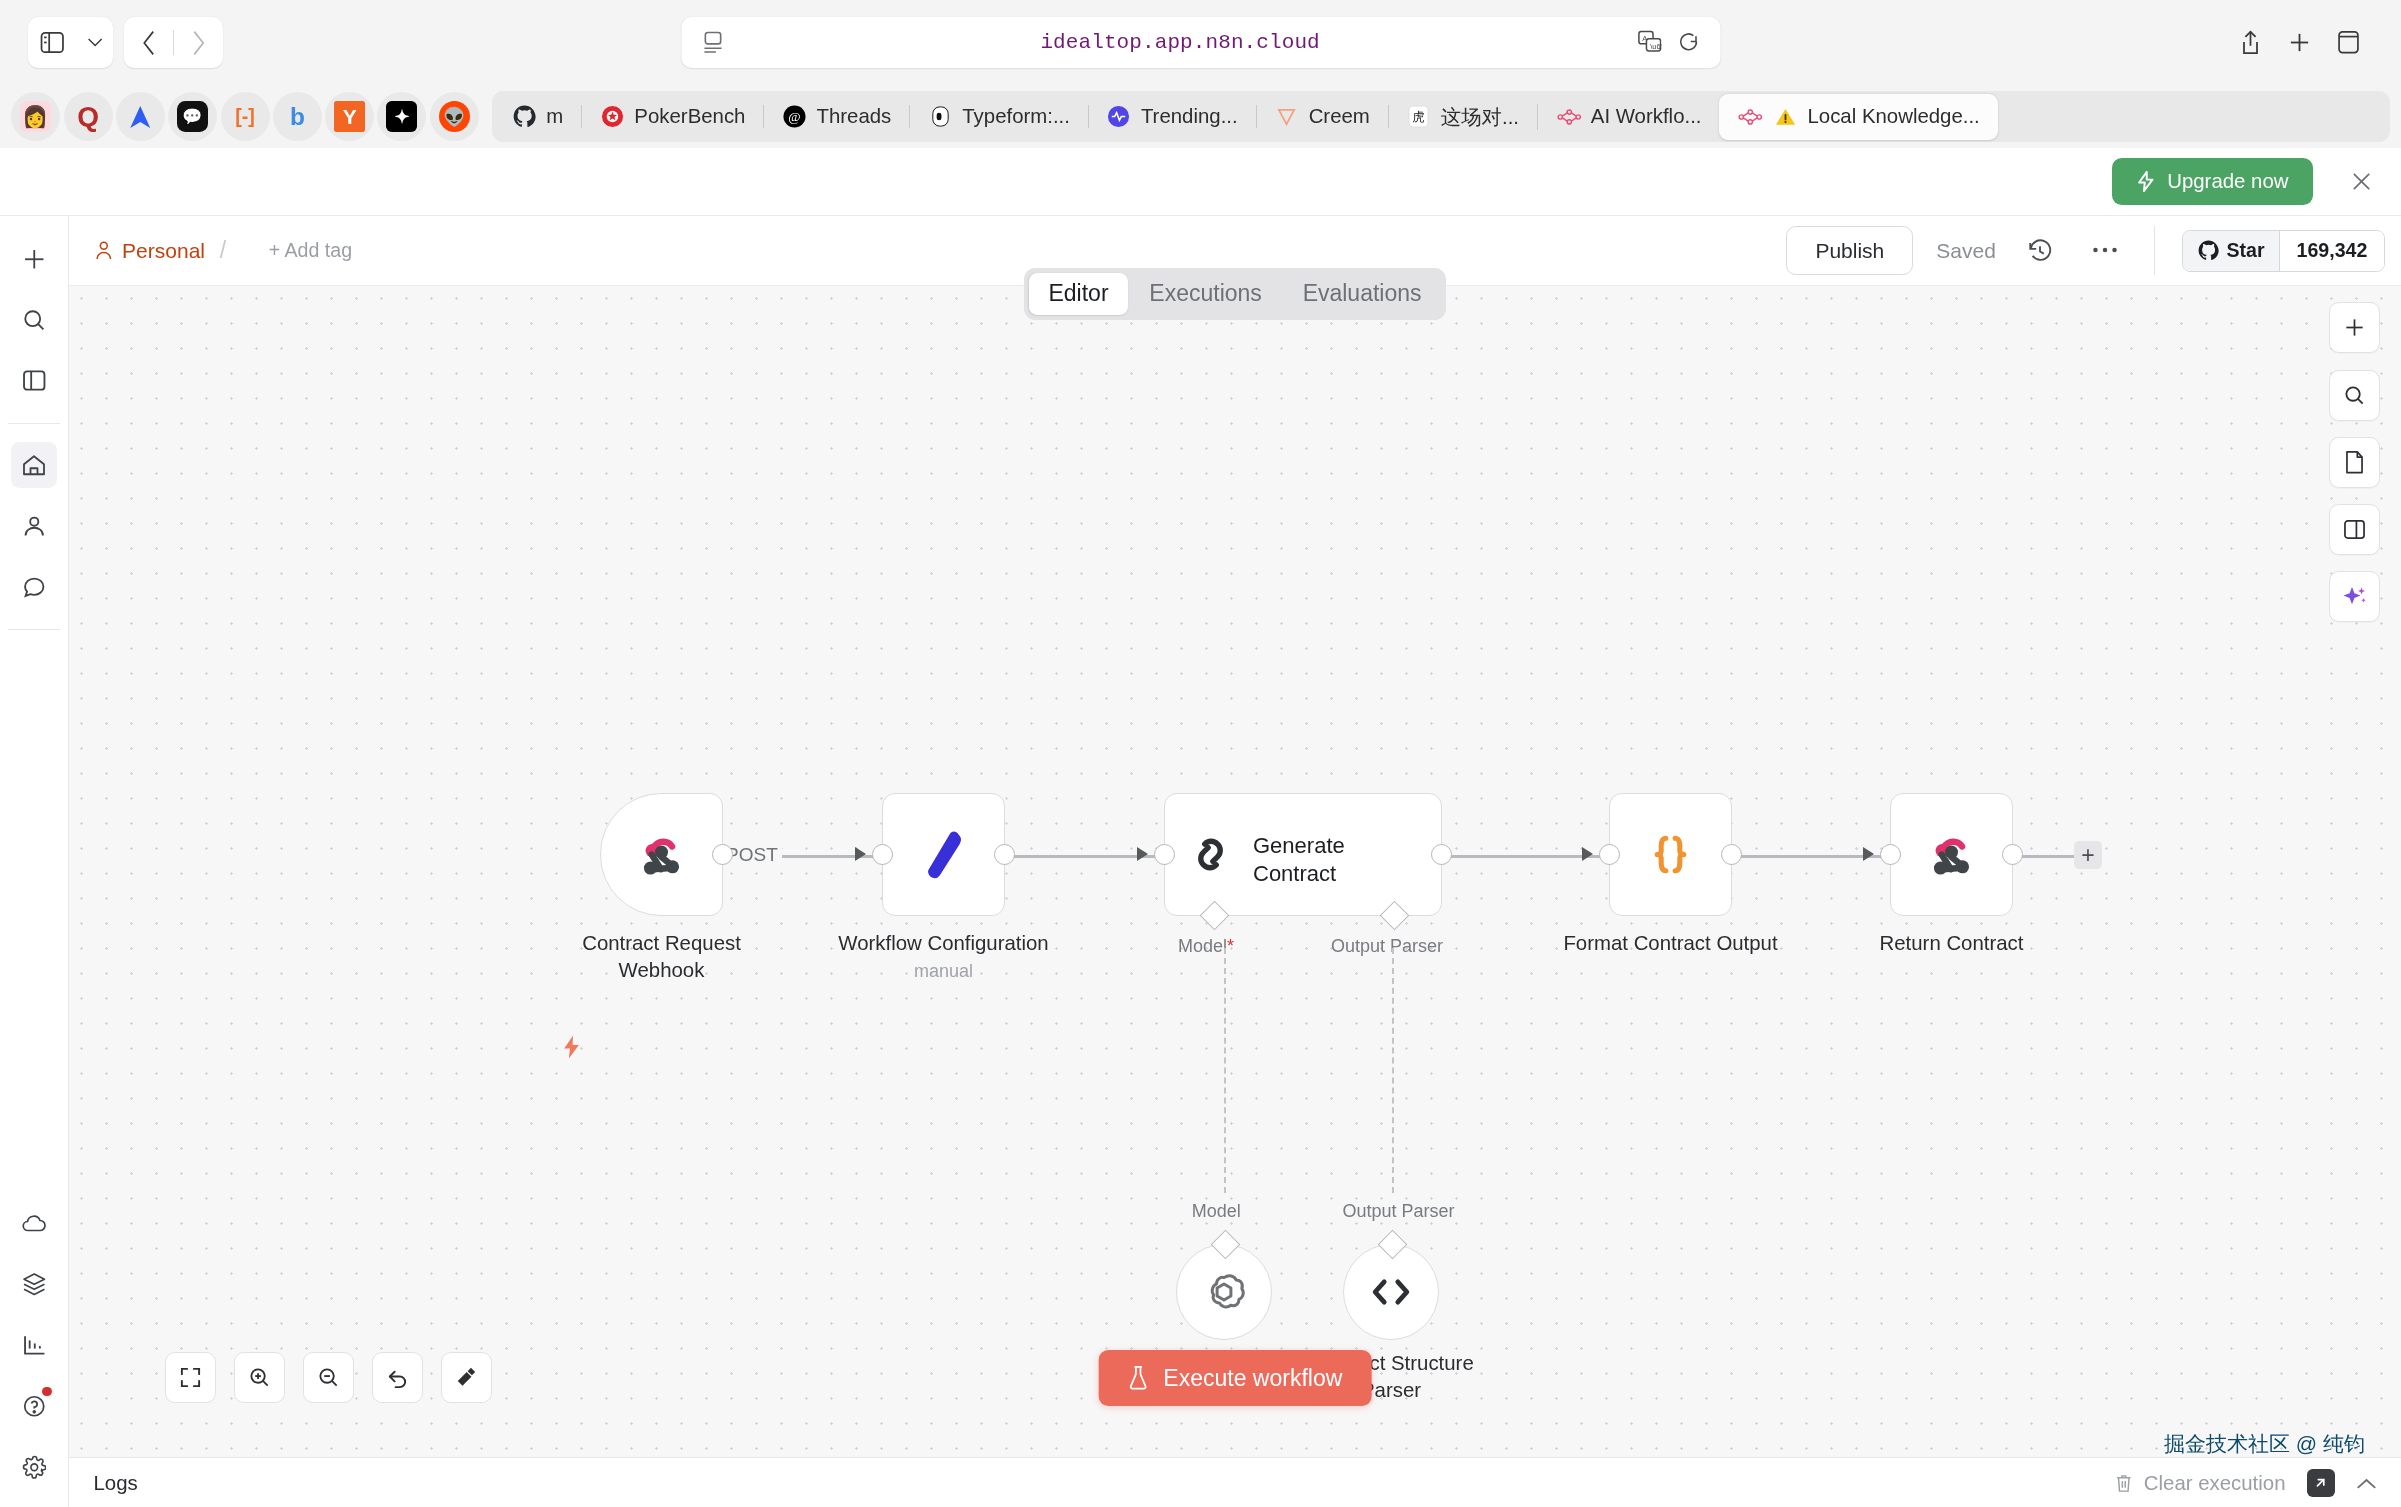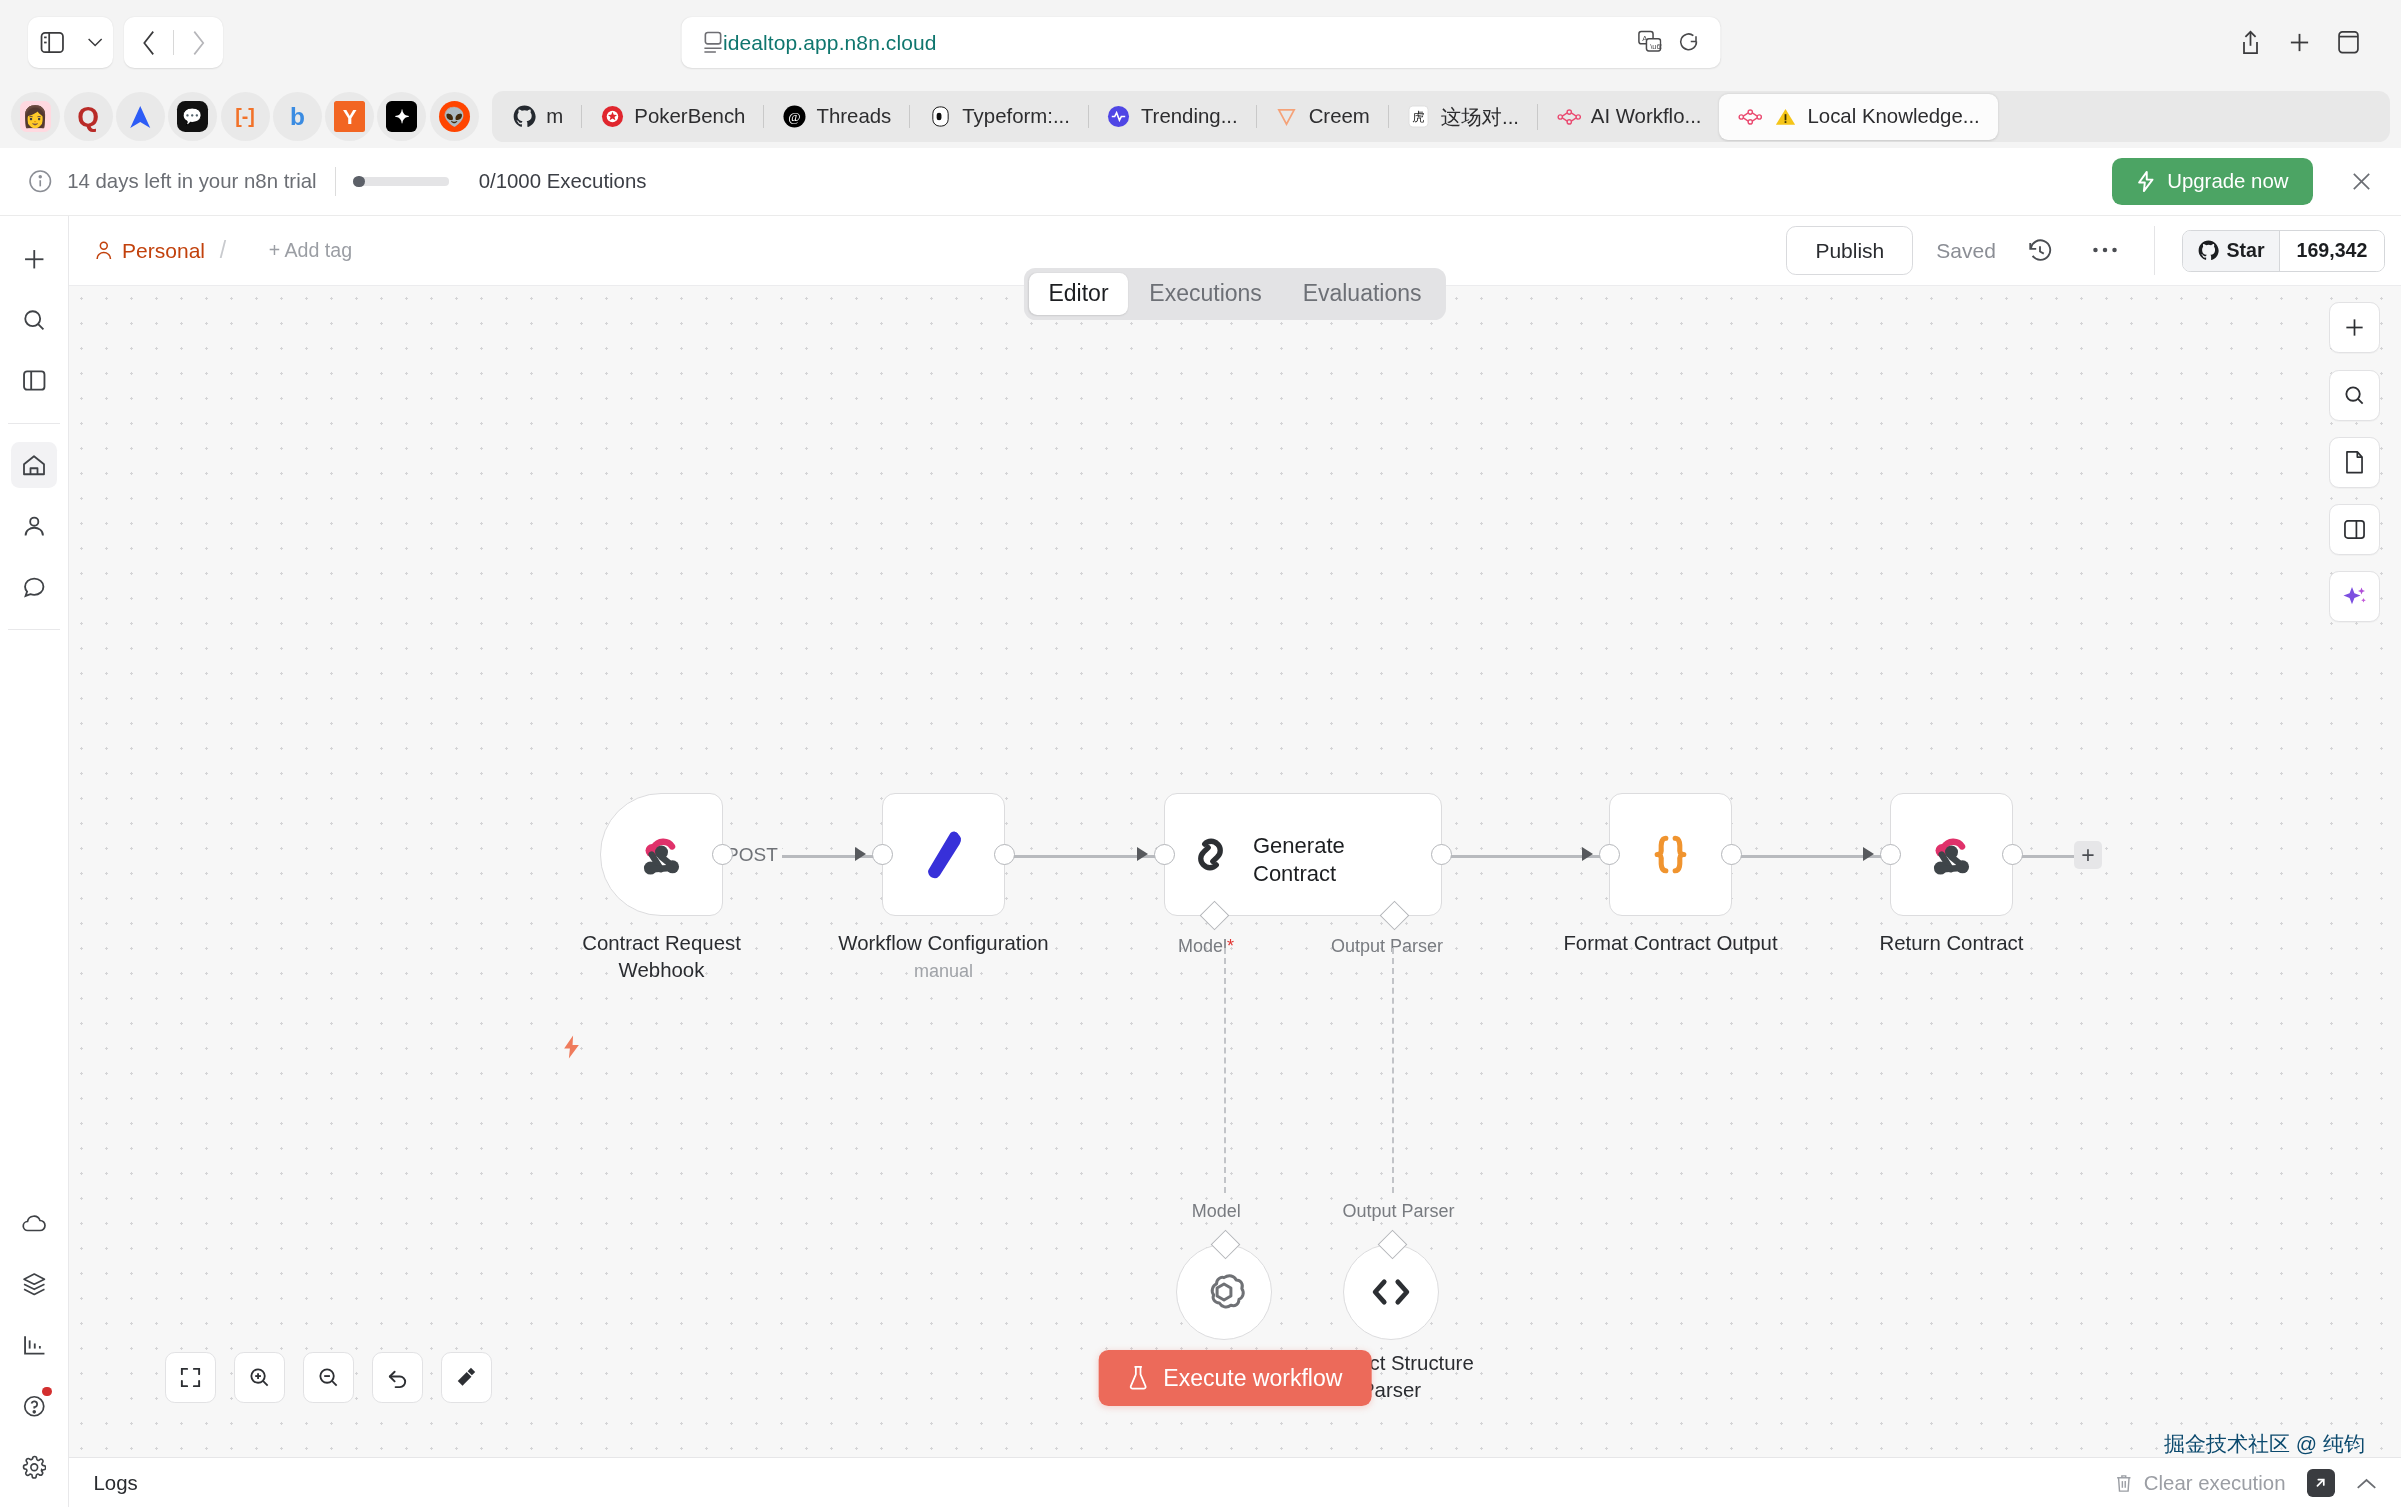--- a/index.html
+++ b/index.html
@@ -27,22 +27,23 @@
   .tb-divider-v { width: 0.8px; height: 24.5px; background: #d8d8d8; }
 
   .urlbar {
     position: absolute; left: 50%; transform: translateX(-50%);
     width: 1039px; height: 51px; background: #ffffff; border-radius: 10.6px;
     box-shadow: 0 0.8px 1.6px rgba(0,0,0,.09);
     display: flex; align-items: center; padding: 0 21px;
   }
   .urlbar .reader { color: #6e6e73; display: flex; align-items: center; }
   .urlbar .url-text {
-    flex: 1; text-align: left; font-size: 21px; color: #0f766e;
+    flex: 1; text-align: center; font-size: 21px; color: #701a75;
     letter-spacing: 0.1px;
+    font-family: Liberation Mono, monospace;
   }
   .urlbar .right-icons { display: flex; align-items: center; gap: 16.3px; color: #4a4a4c; }
 
   .tb-right { position: absolute; right: 28px; display: flex; align-items: center; }
 
   
   .bookmarks {
     height: 63px; display: flex; align-items: center; padding: 0 11.4px;
     background: #f4f4f4; position: relative;
   }
@@ -481,35 +482,20 @@
               <rect x="11" y="16" width="2" height="2" fill="#3a2d00"></rect>
             </svg>
         </span>
         <span>Local Knowledge...</span>
       </div>
     </div>
   </div>
 </div>
 
 <div class="trial">
-  <div class="trial-left">
-    <span style="color:#8b8e95;display:flex">
-      <svg width="24.5" height="24.5" viewBox="0 0 24 24" fill="none" stroke="currentColor" stroke-width="1.6">
-        <circle cx="12" cy="12" r="10"></circle>
-          <line x1="12" y1="11" x2="12" y2="17"></line>
-          <circle cx="12" cy="7.6" r="0.9" fill="currentColor"></circle>
-      </svg>
-    </span>
-    <span class="trial-text">14 days left in your n8n trial</span>
-    <span class="trial-sep"></span>
-    <span class="progress-track">
-      <span class="progress-dot"></span>
-    </span>
-    <span class="exec-text">0/1000 Executions</span>
-  </div>
   <div class="trial-right">
     <button class="btn-upgrade">
       <span style="display:flex">
         <svg width="19.6" height="23" viewBox="0 0 20 24" fill="none" stroke="#fff" stroke-width="2" stroke-linejoin="round">
             <path d="M11 2 L3 13 H9 L8 22 L17 10 H11 Z"></path>
           </svg>
       </span>
       <span>Upgrade now</span>
     </button>
     <span class="banner-close">

